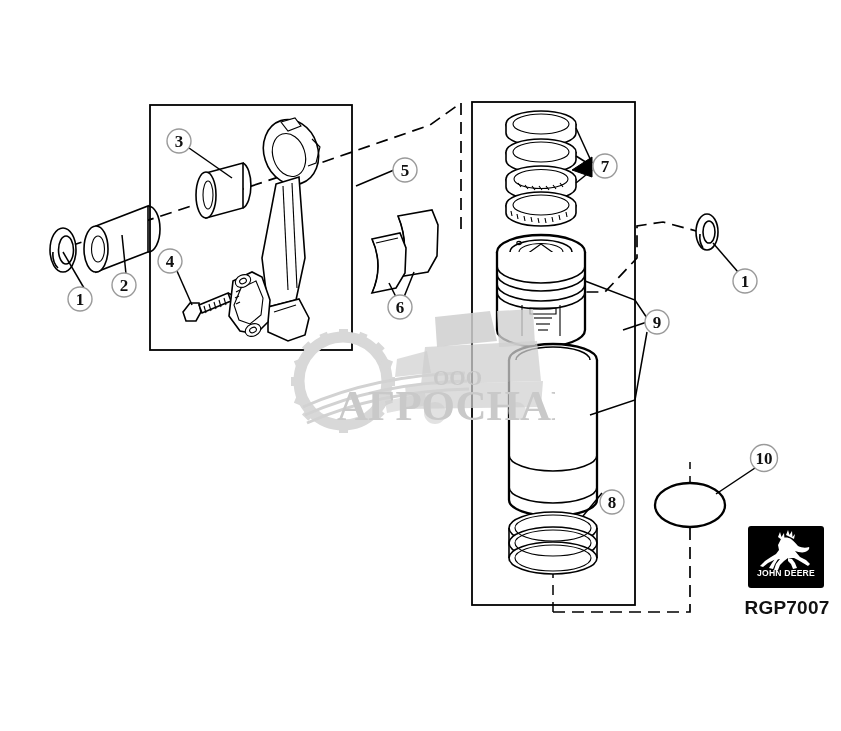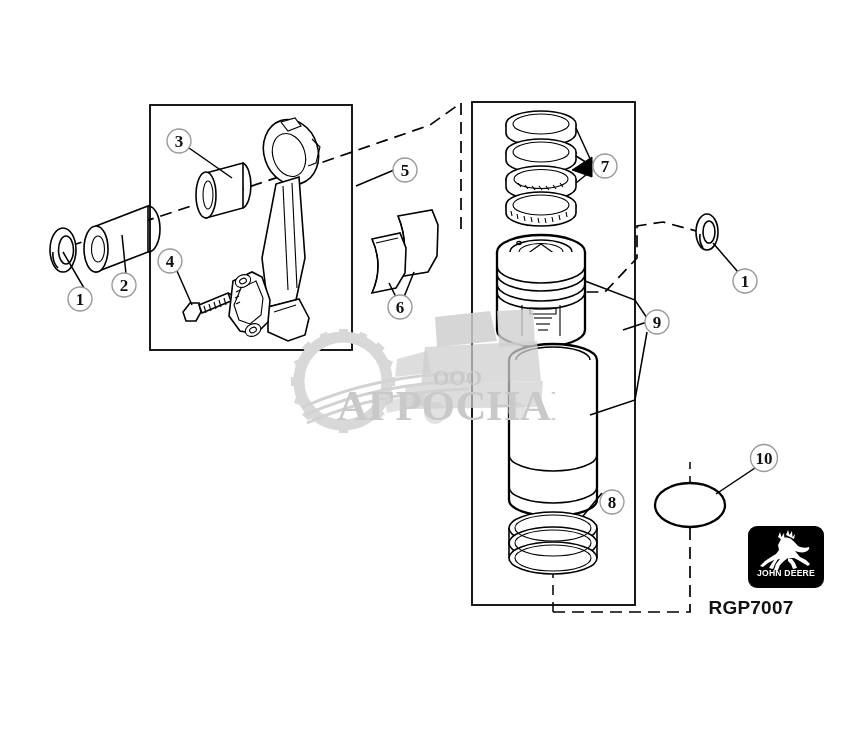--- a/index.html
+++ b/index.html
@@ -68,30 +68,30 @@
   }
 
   
   #jd-logo {
     position: absolute;
     left: 748px;
     top: 526px;
     width: 76px;
     height: 62px;
     background: #000;
-    border-radius: 17px;
+    border-radius: 3px;
   }
   #jd-inner {
     position: absolute;
     left: 0; top: 0;
     width: 76px; height: 62px;
   }
   #partnum {
     position: absolute;
-    left: 702px;
+    left: 738px;
     top: 597px;
     width: 98px;
     text-align: center;
     font-family: "Liberation Sans", sans-serif;
     font-size: 19px;
     font-weight: bold;
     color: #111;
     letter-spacing: 0.2px;
   }
 </style>

